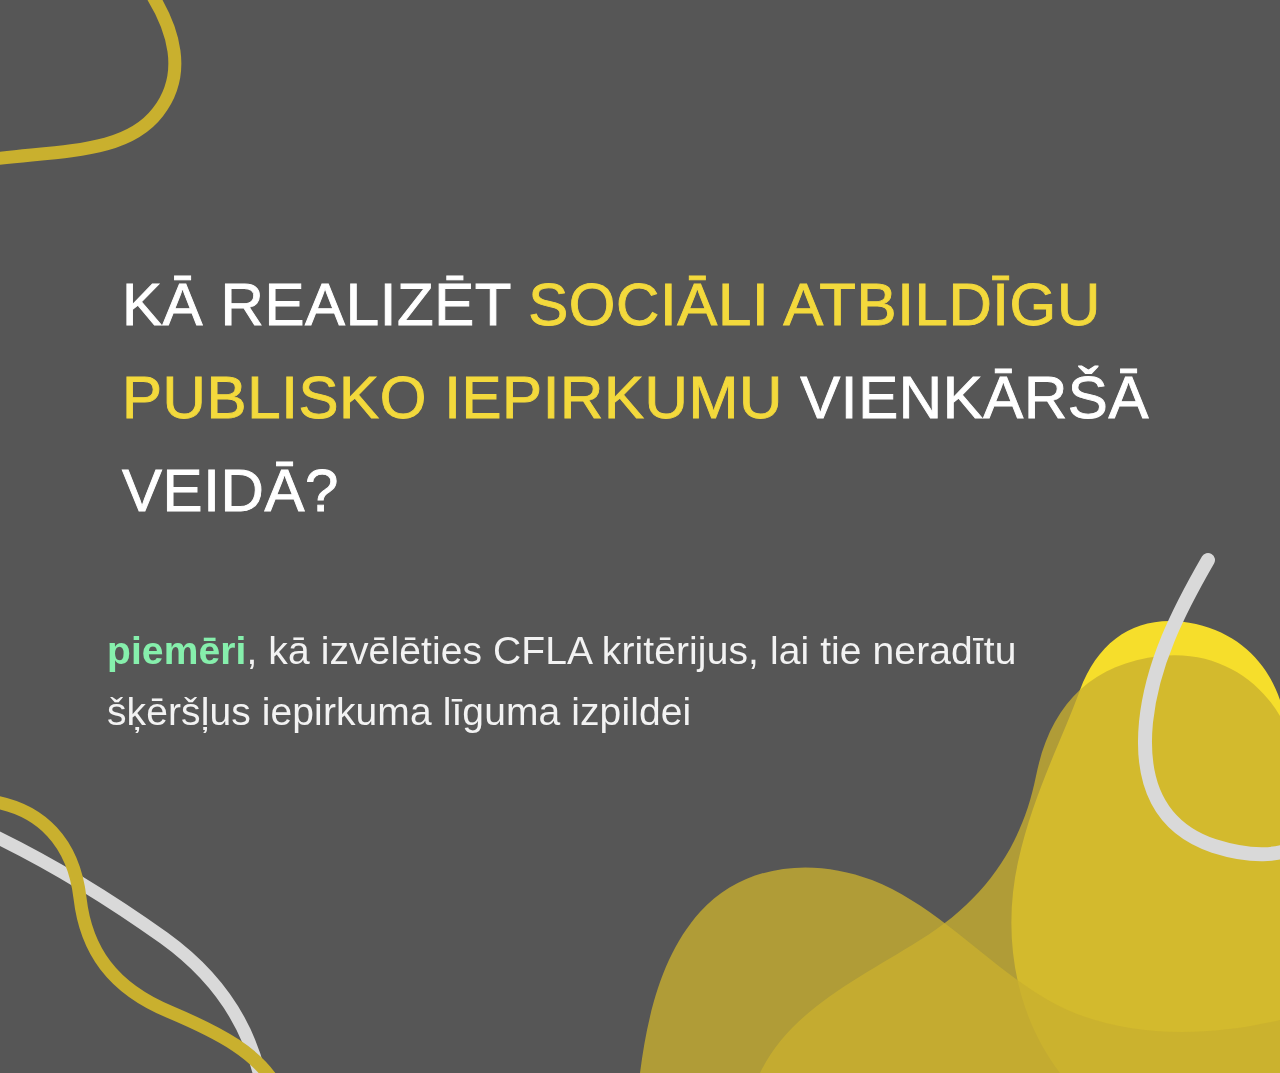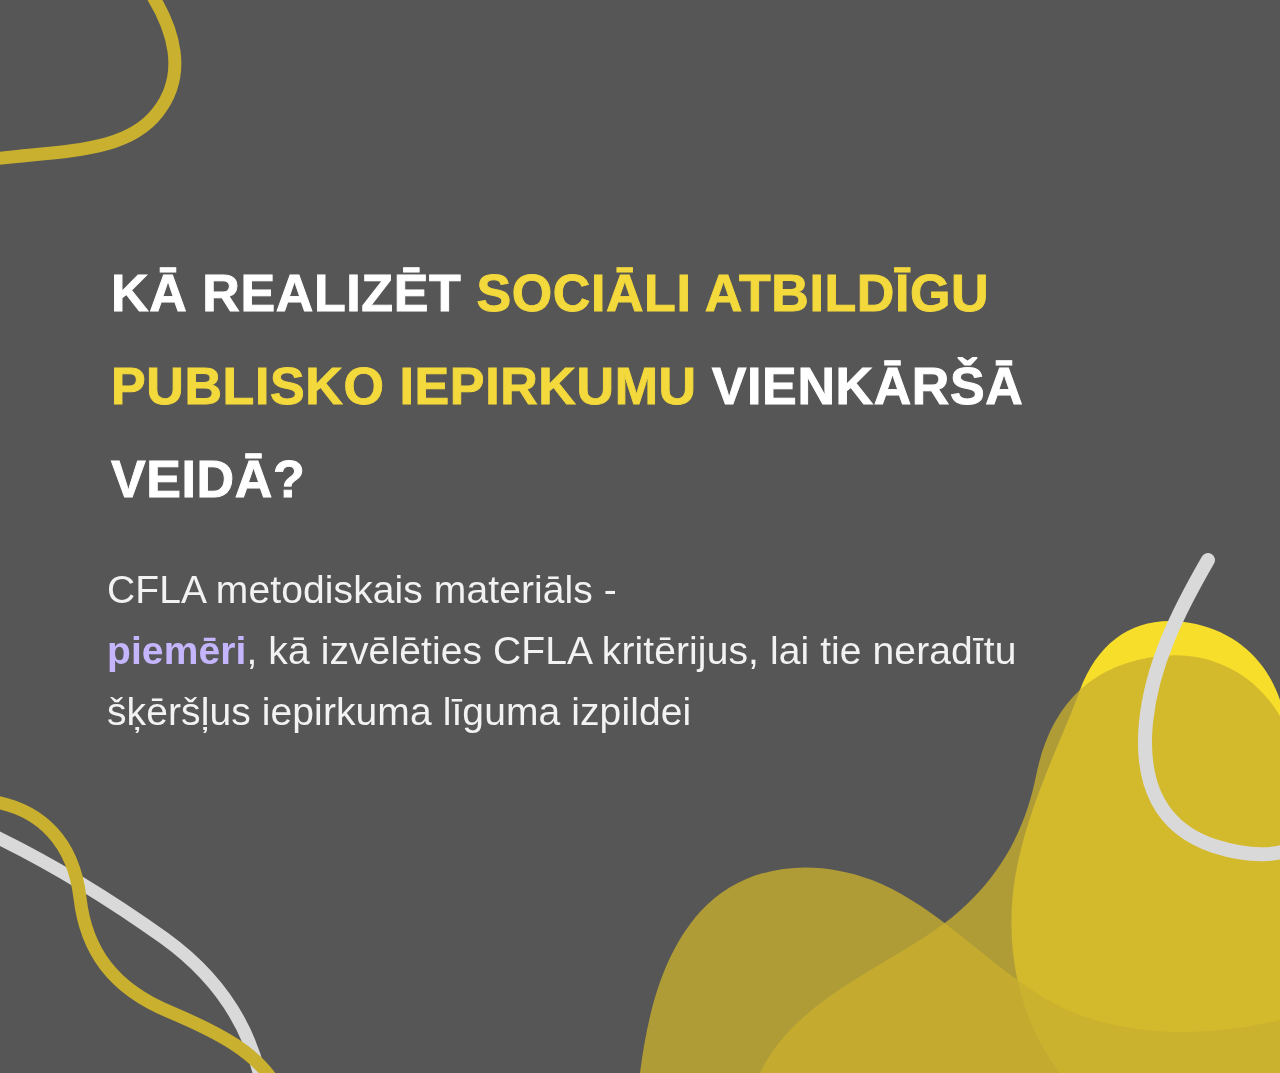--- a/index.html
+++ b/index.html
@@ -35,24 +35,24 @@
     position: relative;
     z-index: 2;
     padding: 0;
   }
 
   .headline {
     position: absolute;
     left: 106px;
     top: 242px;
     width: 1060px;
-    margin: 5px;
+    margin: 16px;
     font-family: "Liberation Sans Narrow", "Liberation Sans", sans-serif;
-    font-weight: 700;
-    font-size: 52px;
+    font-weight: 400;
+    font-size: 60px;
     line-height: 93px;
     letter-spacing: 0.6px;
     text-transform: uppercase;
     color: #ffffff;
     -webkit-text-stroke: 0.9px #ffffff;
   }
   .headline .hl-accent {
     color: #F3D93C;
     -webkit-text-stroke: 0.9px #F3D93C;
   }
@@ -64,21 +64,21 @@
     width: 950px;
     margin: 0;
     font-size: 39px;
     line-height: 61px;
     font-weight: 400;
     color: #f2f2f2;
     letter-spacing: 0.1px;
   }
   .subtitle .st-strong {
     font-weight: 700;
-    color: #c4b5fd;
+    color: #86efac;
   }
 </style>
 </head>
 <body>
 
 <div class="poster">
 
   <svg class="decor decor-back" viewBox="0 0 1280 1073" xmlns="http://www.w3.org/2000/svg" aria-hidden="true">
 
     <path fill="#F6DE2B" d="M 1060 1073
@@ -118,21 +118,21 @@
              C 222 1034, 258 1054, 276 1086"></path>
   </svg>
 
   <div class="content">
 
     <h1 class="headline">
       <span>KĀ REALIZĒT </span><span class="hl-accent">SOCIĀLI ATBILDĪGU PUBLISKO IEPIRKUMU</span><span> VIENKĀRŠĀ VEIDĀ?</span>
     </h1>
 
     <p class="subtitle">
-      <span>CFLA metodiskais materiāls -</span><br>
+      <br>
       <span class="st-strong">piemēri</span><span>, kā izvēlēties CFLA kritērijus, lai tie neradītu šķēršļus iepirkuma līguma izpildei</span>
     </p>
 
   </div>
 
   <svg class="decor decor-front" viewBox="0 0 1280 1073" xmlns="http://www.w3.org/2000/svg" aria-hidden="true">
 
     <path fill="none" stroke="#D9D9D9" stroke-width="14" stroke-linecap="round" d="M 1208 560
              C 1178 612, 1152 664, 1146 722
              C 1140 784, 1160 828, 1214 846

